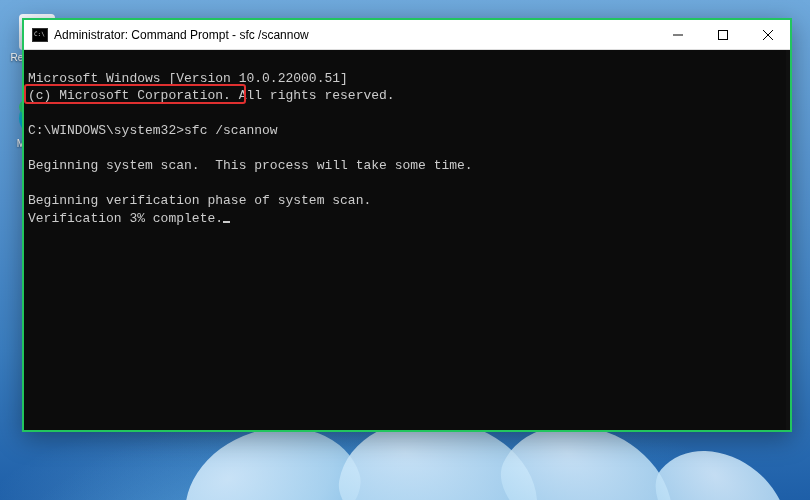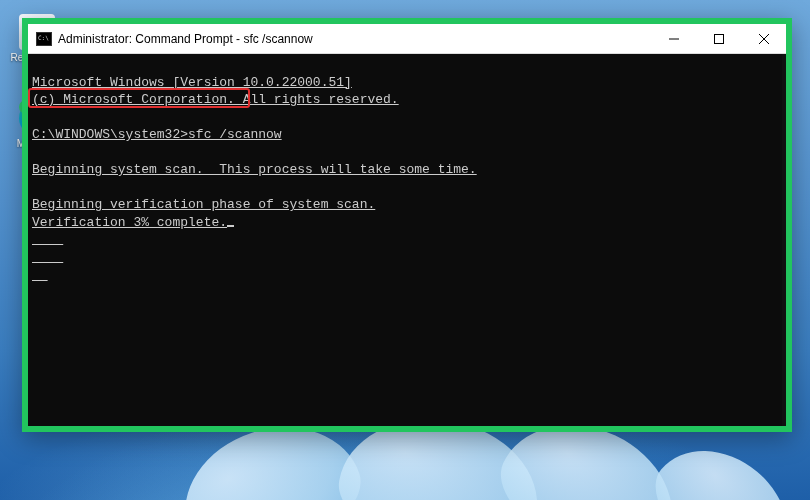--- a/index.html
+++ b/index.html
@@ -67,21 +67,21 @@
       background: #2ecc71; border-radius: 50%; color:#fff; font-size:10px; line-height:14px; text-align:center;
     }
 
     .cmd-window {
       position: absolute;
       left: 22px;
       top: 18px;
       width: 770px;
       height: 414px;
       background: #000;
-      border: 6px solid #22c55e;
+      border: 2px solid #22c55e;
       box-shadow: 0 6px 24px rgba(0,0,0,0.35);
       display: flex;
       flex-direction: column;
     }
     .titlebar {
       height: 30px;
       background: #fff;
       display: flex;
       align-items: center;
       font-size: 12px;
@@ -111,21 +111,20 @@
       flex: 1;
       background: #0c0c0c;
       color: #cccccc;
       font-family: Consolas, "Courier New", monospace;
       font-size: 13px;
       line-height: 1.35;
       padding: 2px 4px;
       position: relative;
       white-space: pre;
       overflow: hidden;
-      text-decoration: underline;
     }
     .terminal-line { white-space: pre; }
     .highlight-box {
       position: absolute;
       border: 2px solid #e03030;
       border-radius: 3px;
       left: 0px;
       top: 34px;
       width: 222px;
       height: 20px;

